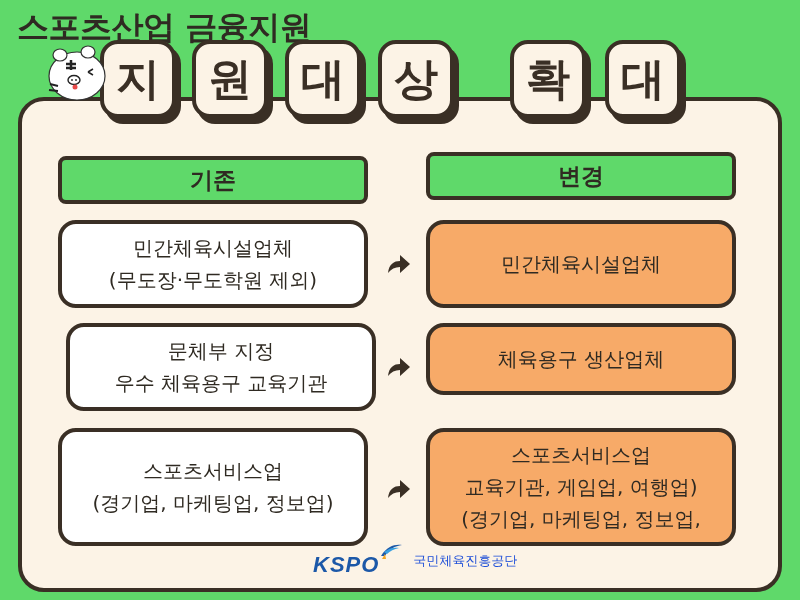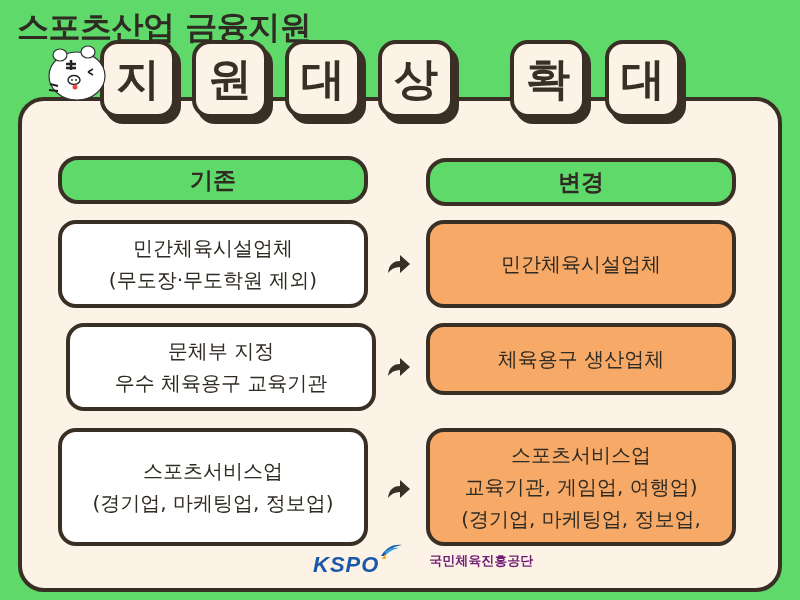--- a/index.html
+++ b/index.html
@@ -25,21 +25,21 @@
   }
   .tile {
     position: absolute; top: 40px; width: 76px; height: 78px;
     background: #fcf3e6; border: 4px solid #3a2f25; border-radius: 18px;
     box-shadow: 5px 6px 0 #3a2f25;
     display: flex; align-items: center; justify-content: center;
     font-size: 44px; font-weight: bold; color: #3a2f25; z-index: 3;
   }
   .col-head {
     position: absolute; width: 310px; height: 48px;
-    background: #5fd96a; border: 4px solid #3a2f25; border-radius: 20px;
+    background: #5fd96a; border: 4px solid #3a2f25; border-radius: 8px;
     display: flex; align-items: center; justify-content: center;
     font-size: 23px; font-weight: bold; color: #2f2a22; z-index: 2;
   }
   .box {
     position: absolute; width: 310px;
     border: 4px solid #3a2f25; border-radius: 18px;
     display: flex; flex-direction: column; align-items: center; justify-content: center;
     font-size: 20px; line-height: 32px; color: #2f2a22; text-align: center; z-index: 2;
   }
   .box.old { background: #ffffff; }
@@ -48,21 +48,21 @@
     position: absolute; left: 386px; width: 26px; height: 22px; z-index: 2;
   }
   .footer-logo {
     position: absolute; left: 313px; top: 552px; display: flex; align-items: flex-start; gap: 4px; z-index: 2;
   }
   .kspo {
     font-family: "Liberation Sans", sans-serif; font-style: italic; font-weight: bold;
     font-size: 22px; color: #1c58a8; letter-spacing: 1px;
   }
   .org {
-    font-size: 13px; font-weight: bold; color: #701a75; margin-left: 22px;
+    font-size: 13px; font-weight: normal; color: #1d4ed8; margin-left: 6px;
   }
 </style>
 </head>
 <body>
 
 <div class="top-title">스포츠산업 금융지원</div>
 
 <svg class="mascot" viewBox="0 0 66 58">
   <ellipse cx="33" cy="32" rx="28" ry="24" fill="#fff" stroke="#333" stroke-width="1.2"></ellipse>
   <ellipse cx="16" cy="11" rx="7" ry="6" fill="#fff" stroke="#333" stroke-width="1.2"></ellipse>
@@ -79,21 +79,21 @@
 <div class="tile" style="left:100px">지</div>
 <div class="tile" style="left:192px">원</div>
 <div class="tile" style="left:285px">대</div>
 <div class="tile" style="left:378px">상</div>
 <div class="tile" style="left:510px">확</div>
 <div class="tile" style="left:605px">대</div>
 
 <div class="card"></div>
 
 <div class="col-head" style="left:58px; top:156px;">기존</div>
-<div class="col-head" style="left:426px; top:158px;">변경</div>
+<div class="col-head" style="left:426px; top:152px;">변경</div>
 
 <div class="box old" style="left:58px; top:220px; height:88px;">
   <span>민간체육시설업체</span>
   <span>(무도장·무도학원 제외)</span>
 </div>
 <svg class="arrow" style="top:253px" viewBox="0 0 26 22">
   <path d="M2 20 C3 11 8 8 14 8 L14 2 L24 11 L14 20 L14 14 C9 14 5 16 2 20 Z" fill="#3a2f25"></path>
 </svg>
 <div class="box new" style="left:426px; top:220px; height:88px;">
   <span>민간체육시설업체</span>

